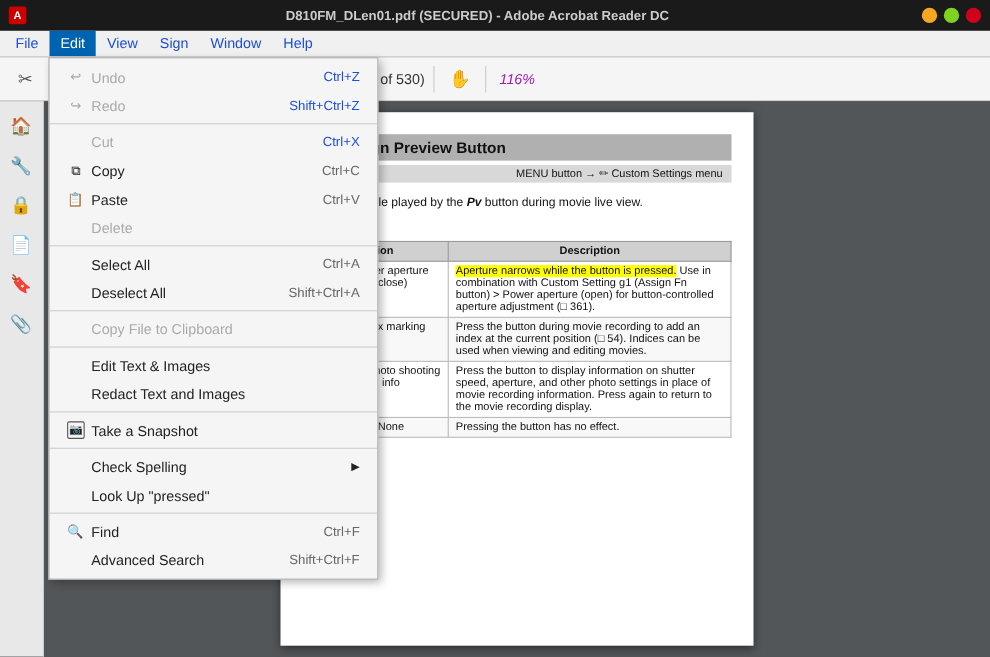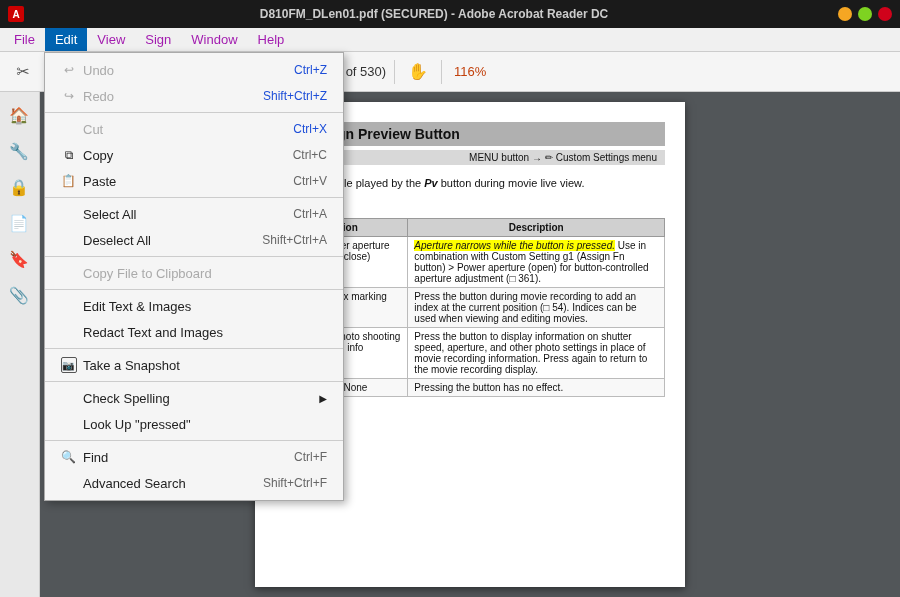--- a/index.html
+++ b/index.html
@@ -48,21 +48,21 @@
       height: 24px;
       display: flex;
       align-items: center;
       border-bottom: 1px solid #ccc;
       padding: 0 4px;
     }
     .menu-item {
       padding: 2px 10px;
       cursor: pointer;
       font-size: 13px;
-      color: #a21caf;
+      color: #1d4ed8;
       height: 100%;
       display: flex;
       align-items: center;
     }
     .menu-item:hover, .menu-item.active {
       background: #0063b1;
       color: white;
     }
     .menu-item.active {
       background: #0063b1;
@@ -98,22 +98,23 @@
       display: flex; align-items: center; gap: 4px;
       font-size: 13px; color: #333;
     }
     .toolbar-page input {
       width: 40px; height: 22px;
       border: 1px solid #aaa;
       text-align: center;
       font-size: 13px;
     }
     .toolbar-zoom {
-      font-size: 13px; color: #c2410c;
+      font-size: 13px; color: #a21caf;
       margin-left: 4px;
+      font-style: italic;
     }
 
     
     .main-layout {
       display: flex;
       height: calc(597px - 28px - 24px - 40px);
     }
 
     
     .left-sidebar {
@@ -261,21 +262,20 @@
     }
     .pdf-table td {
       border: 1px solid #bbb;
       padding: 3px 6px;
       vertical-align: top;
     }
     .pdf-table tr:nth-child(odd) td { background: #fff; }
     .pdf-table tr:nth-child(even) td { background: #f8f8f8; }
     .highlighted {
       background: #ffff00 !important;
-      font-style: italic;
     }
     .option-cell {
       width: 90px;
       text-align: center;
       vertical-align: middle;
     }
     .icon-cell {
       width: 20px;
       text-align: center;
       vertical-align: middle;
@@ -381,20 +381,27 @@
     </div>
 
     <div class="dropdown-item">
       <span class="item-left">
         <span class="icon-placeholder">📋</span>
         <span>Paste</span>
       </span>
       <span class="shortcut">Ctrl+V</span>
     </div>
 
+    <div class="dropdown-item disabled">
+      <span class="item-left">
+        <span class="icon-placeholder"></span>
+        <span>Delete</span>
+      </span>
+      <span class="shortcut"></span>
+    </div>
 
     <div class="dropdown-separator"></div>
 
     <div class="dropdown-item">
       <span class="item-left">
         <span class="icon-placeholder"></span>
         <span>Select All</span>
       </span>
       <span class="shortcut">Ctrl+A</span>
     </div>

